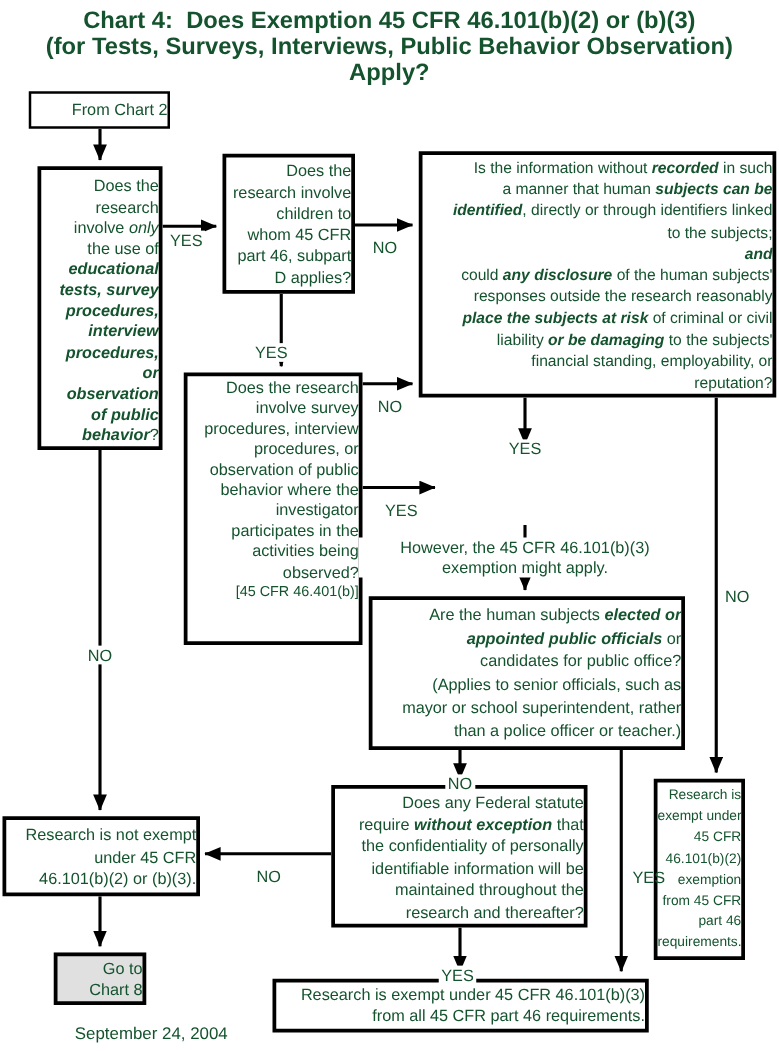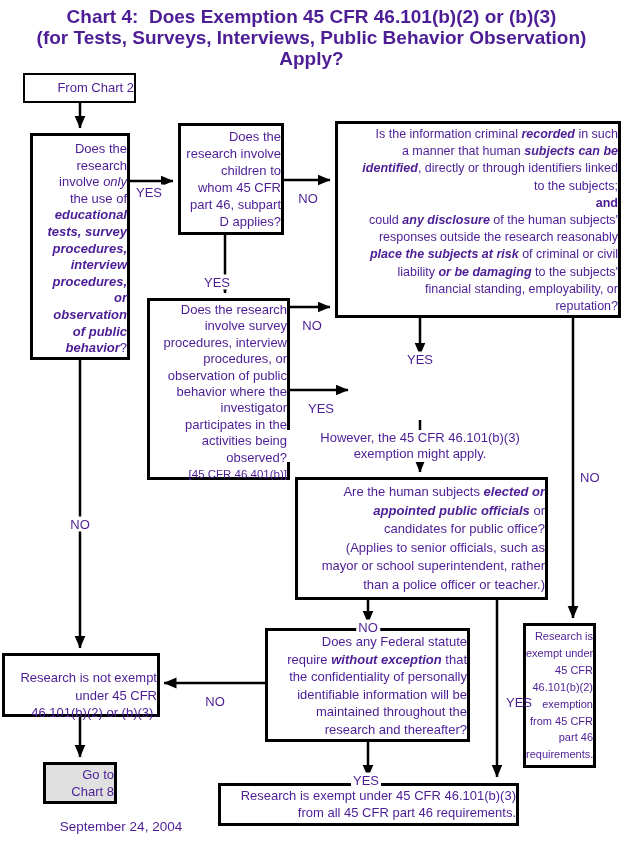--- a/index.html
+++ b/index.html
@@ -1,17 +1,17 @@
 <!DOCTYPE html>
 <html><head>
 <meta charset="utf-8">
 <style>
   html,body{margin:0;padding:0;background:#fff;}
   #page{position:relative;width:623px;height:841px;background:#fff;
-        font-family:"Liberation Sans","DejaVu Sans",sans-serif;color:#4c1d95;overflow:hidden;}
+        font-family:"Liberation Sans","DejaVu Sans",sans-serif;color:#14532d;overflow:hidden;}
   #conns{position:absolute;left:0;top:0;z-index:1;}
   .node{position:absolute;box-sizing:border-box;background:#fff;border:3px solid #000;
         text-align:right;white-space:pre;z-index:2;font-size:13px;line-height:17px;}
   .thin{border-width:2px;}
   .note{position:absolute;box-sizing:border-box;background:#fff;text-align:center;
         white-space:pre;z-index:2;font-size:13px;line-height:16px;}
   .edge-label{position:absolute;z-index:3;font-size:13px;background:#fff;padding:0 2px;
         transform:translate(-50%,-50%);white-space:pre;margin-top:18px;}
   .edge-label.nobg{background:transparent;transform:translate(0,-50%);}
   .title{position:absolute;left:0;top:6px;width:623px;text-align:center;font-weight:bold;
@@ -70,33 +70,33 @@
 of public
 behavior</span><span>?</span></div>
 
   <div class="node" style="left:178px;top:123px;width:106px;height:112px;padding-top:2px;">Does the
 research involve
 children to
 whom 45 CFR
 part 46, subpart
 D applies?</div>
 
-  <div class="node" style="left:335px;top:121px;width:286px;height:197px;font-size:12.5px;line-height:17.2px;padding-top:2px;"><span>Is the information criminal </span><span style="font-weight: bold; font-style: italic;">recorded</span><span> in such
+  <div class="node" style="left:335px;top:121px;width:286px;height:197px;font-size:12.5px;line-height:17.2px;padding-top:2px;"><span>Is the information without </span><span style="font-weight: bold; font-style: italic;">recorded</span><span> in such
 a manner that human </span><span style="font-weight: bold; font-style: italic;">subjects can be
 identified</span><span>, directly or through identifiers linked
 to the subjects;
-</span><span style="font-weight: bold; ">and</span><span>
+</span><span style="font-weight: bold; font-style: italic;">and</span><span>
 could </span><span style="font-weight: bold; font-style: italic;">any disclosure</span><span> of the human subjects'
 responses outside the research reasonably
 </span><span style="font-weight: bold; font-style: italic;">place the subjects at risk</span><span> of criminal or civil
 liability </span><span style="font-weight: bold; font-style: italic;">or be damaging</span><span> to the subjects'
 financial standing, employability, or
 reputation?</span></div>
 
-  <div class="node" style="left:147px;top:298px;width:143px;height:182px;line-height:16.4px;padding-top:1px;"><span>Does the research
+  <div class="node" style="left:147px;top:298px;width:143px;height:218px;line-height:16.4px;padding-top:1px;"><span>Does the research
 involve survey
 procedures, interview
 procedures, or
 observation of public
 behavior where the
 investigator
 participates in the
 activities being
 observed?</span><span class="cite">[45 CFR 46.401(b)]</span></div>
 
@@ -111,21 +111,21 @@
 maintained throughout the
 research and thereafter?</span></div>
 
   <div class="node" style="left:295px;top:477px;width:253px;height:123px;line-height:18.6px;padding-top:3px;"><span>Are the human subjects </span><span style="font-weight: bold; font-style: italic;">elected or</span><span>
 </span><span style="font-weight: bold; font-style: italic;">appointed public officials</span><span> or
 candidates for public office?
 (Applies to senior officials, such as
 mayor or school superintendent, rather
 than a police officer or teacher.)</span></div>
 
-  <div class="node" style="left:2px;top:653px;width:158px;height:64px;line-height:17.5px;padding-top:13px;">Research is not exempt
+  <div class="node" style="left:2px;top:653px;width:158px;height:64px;line-height:17.5px;padding-top:3px;">Research is not exempt
 under 45 CFR
 46.101(b)(2) or (b)(3).</div>
 
   <div class="node" style="left:43px;top:762px;width:74px;height:42px;padding-top:1px;background:#e0e0e0;">Go to
 Chart 8</div>
 
   <div class="node" style="left:523px;top:623px;width:73px;height:145px;font-size:11px;line-height:16.9px;padding-top:2px;">Research is
 exempt under
 45 CFR
 46.101(b)(2)

